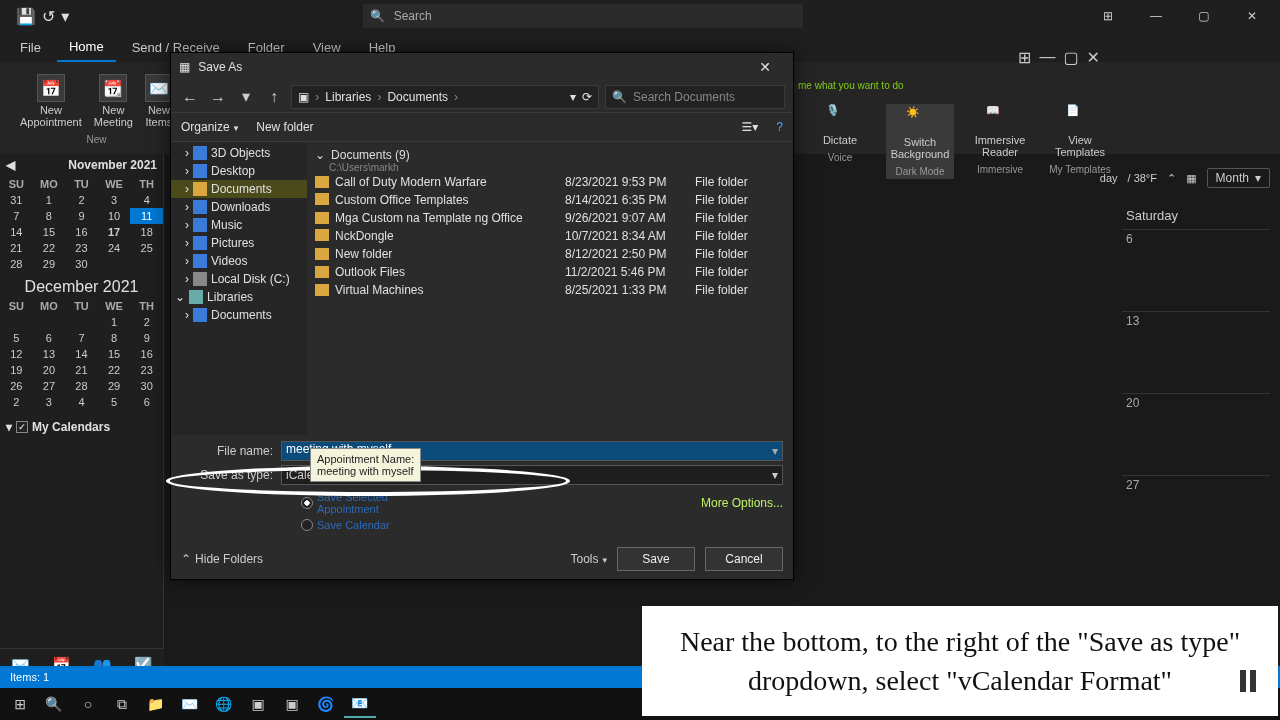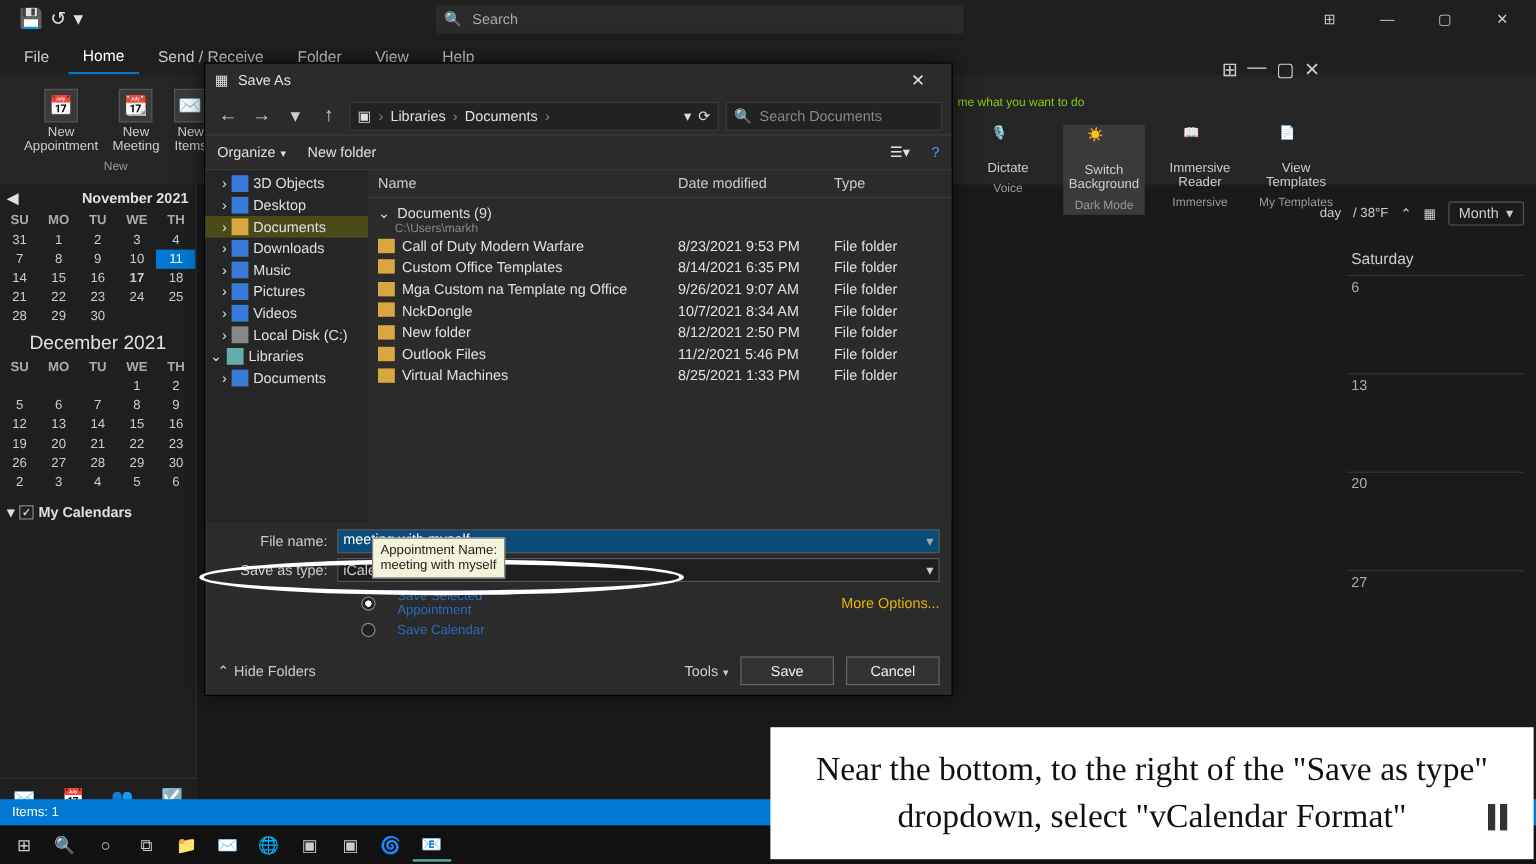--- a/index.html
+++ b/index.html
@@ -85,21 +85,21 @@
 .sa-group .gtitle { font-size: 12px; color: #ddd; display: flex; align-items: center; gap: 6px; }
 .sa-group .gsub { font-size: 10px; color: #888; padding-left: 14px; }
 .sa-row { display: flex; padding: 2px 8px; align-items: center; }
 .sa-row .foldicon { width: 14px; height: 12px; background: #d9a640; margin-right: 6px; }
 .sa-form { padding: 6px 10px; font-size: 12px; }
 .sa-field { display: flex; align-items: center; margin-bottom: 4px; }
 .sa-field label { width: 100px; text-align: right; padding-right: 8px; color: #ccc; }
 .sa-input { flex: 1; height: 20px; background: #1e1e1e; border: 1px solid #555; padding: 0 4px; color: #fff; font-size: 12px; }
 .sa-input.sel { background: #0a4b7a; color: #fff; }
 .sa-dropdown { flex: 1; height: 20px; background: #1e1e1e; border: 1px solid #555; padding: 0 4px; color: #ccc; font-size: 12px; display: flex; align-items: center; justify-content: space-between; }
-.sa-radio-row { display: flex; align-items: center; gap: 18px; padding: 2px 0 2px 120px; }
+.sa-radio-row { display: flex; align-items: center; gap: 4px; padding: 2px 0 2px 120px; }
 .sa-radio { width: 12px; height: 12px; border-radius: 50%; border: 1px solid #888; background: #222; }
 .sa-radio.on { background: radial-gradient(#fff 35%, #222 40%); }
 .sa-radio-label { color: #2a6bbd; font-size: 11px; }
 .sa-tooltip { position: absolute; left: 310px; top: 448px; background: #f4f4dc; color: #222; font-size: 11px; padding: 4px 6px; border: 1px solid #888; white-space: nowrap; z-index: 40; }
 .sa-footer { display: flex; align-items: center; padding: 8px 10px; gap: 10px; }
 .sa-footer .hide-folders { display: flex; align-items: center; gap: 4px; color: #ccc; font-size: 12px; }
 .sa-footer .spacer { flex: 1; }
 .sa-btn { min-width: 78px; height: 24px; background: #333; border: 1px solid #666; color: #eee; font-size: 12px; display: flex; align-items: center; justify-content: center; }
 
 
@@ -445,25 +445,20 @@
           <span class="ficon" style="background:#6aa"></span>
           <span>Libraries</span>
         </div>
       <div class="node">
           <span>›</span>
           <span class="ficon"></span>
           <span>Documents</span>
         </div>
     </div>
     <div class="sa-list">
-      <div class="sa-list-hdr">
-        <span class="sa-col-name">Name</span>
-        <span class="sa-col-date">Date modified</span>
-        <span class="sa-col-type">Type</span>
-      </div>
       <div class="sa-group">
         <div class="gtitle">
             <span>⌄</span>
             <span>Documents (9)</span>
           </div>
         <div class="gsub">C:\Users\markh</div>
       </div>
       <div id="file-rows">
           <div class="sa-row">
             <span class="sa-col-name" style="display:flex;align-items:center">
@@ -537,21 +532,21 @@
       <div class="sa-dropdown">
         <span>iCalendar Format</span>
         <span>▾</span>
       </div>
     </div>
     <div class="sa-radio-row">
       <span class="sa-radio on"></span>
       <span class="sa-radio-label" style="white-space:pre-line">Save Selected
 Appointment</span>
       <span style="flex:1"></span>
-      <span style="color:#eab308">More Options...</span>
+      <span style="color:#bef264">More Options...</span>
     </div>
     <div class="sa-radio-row">
       <span class="sa-radio"></span>
       <span class="sa-radio-label">Save Calendar</span>
     </div>
   </div>
   <div class="sa-footer">
     <div class="hide-folders">
       <span>⌃</span>
       <span>Hide Folders</span>

